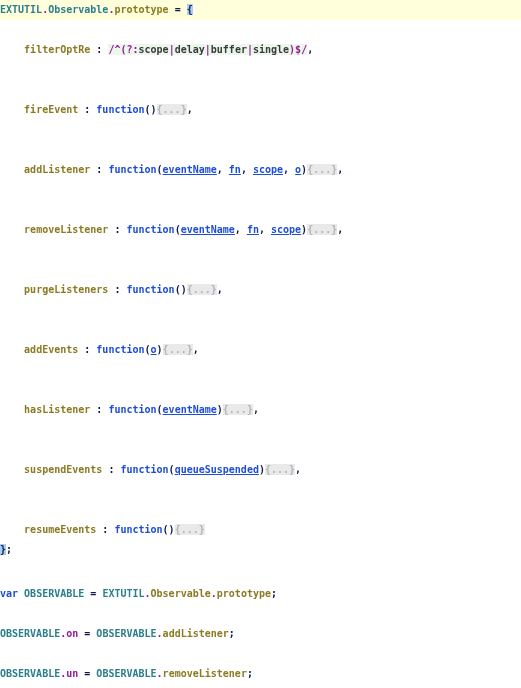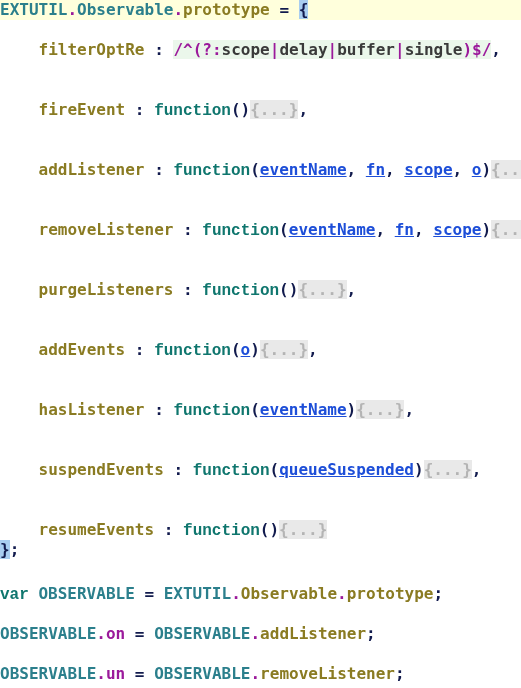--- a/index.html
+++ b/index.html
@@ -13,21 +13,21 @@
     overflow: hidden;
     font-family: "DejaVu Sans Mono", monospace;
   }
 
   #editor {
     position: relative;
     width: 521px;
     height: 688px;
     background: #ffffff;
     font-family: "DejaVu Sans Mono", monospace;
-    font-size: 16px;
+    font-size: 10px;
     line-height: 20px;
     font-weight: bold;
     white-space: pre;
     -webkit-font-smoothing: none;
   }
 
   .code-line {
     position: absolute;
     left: 0;
     width: 521px;
@@ -41,21 +41,21 @@
   .code-line.current {
     background: #ffffdc;
   }
 
   
   .tok-ns        { color: #2b7f8c; }            
   .tok-dot       { color: #9b1a9b; }            
   .tok-prop      { color: #8a7b22; }            
   .tok-key       { color: #8a7b22; text-align: center; }            
   .tok-punc      { color: #111a4d; }            
-  .tok-kw        { color: #0f766e; font-family: Liberation Mono, monospace; }            
+  .tok-kw        { color: #1d4ed8; }            
   .tok-param     { color: #1d4ed8; text-decoration: underline; }
   .tok-brace-hl  { color: #111a4d; background: #a8cdf0; }
   .tok-fold      { color: #b4b4b4; background: #e9e9e9; }
   .tok-regex-delim { color: #9b1a9b; background: #ebf7eb; }
   .tok-regex-meta  { color: #9b1a9b; background: #ebf7eb; }
   .tok-regex-lit   { color: #3a3a3a; background: #ebf7eb; }
 </style>
 </head>
 <body>
 

